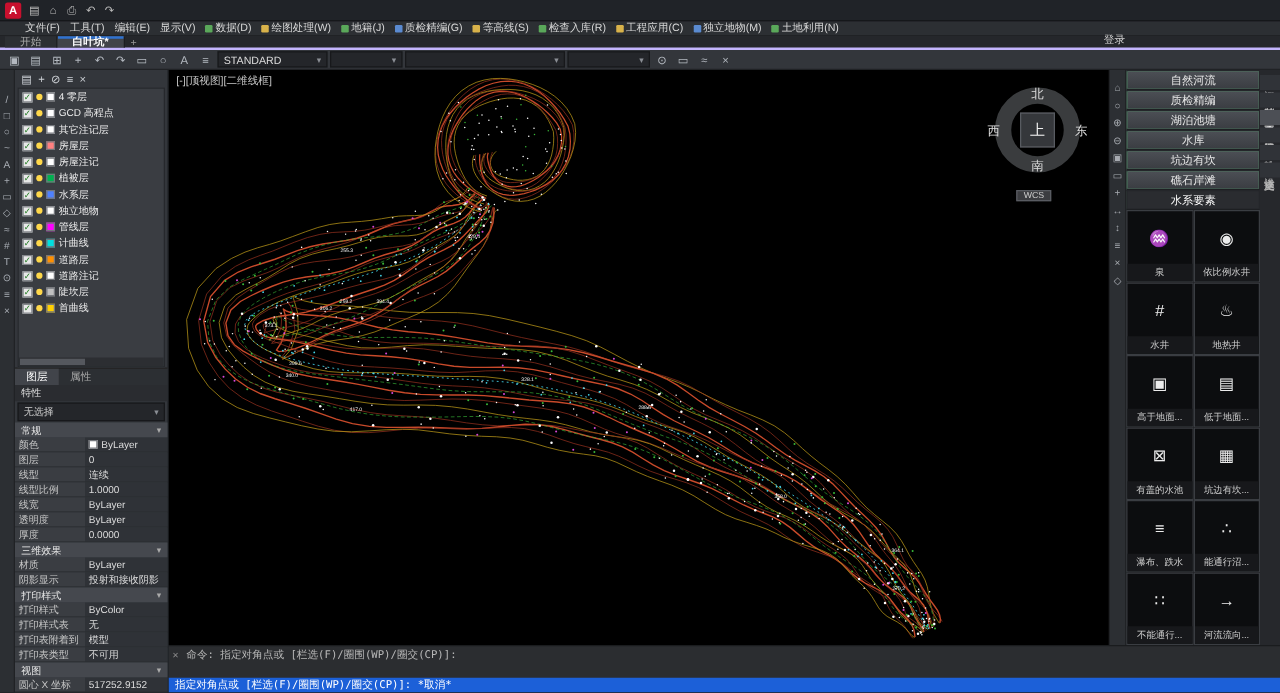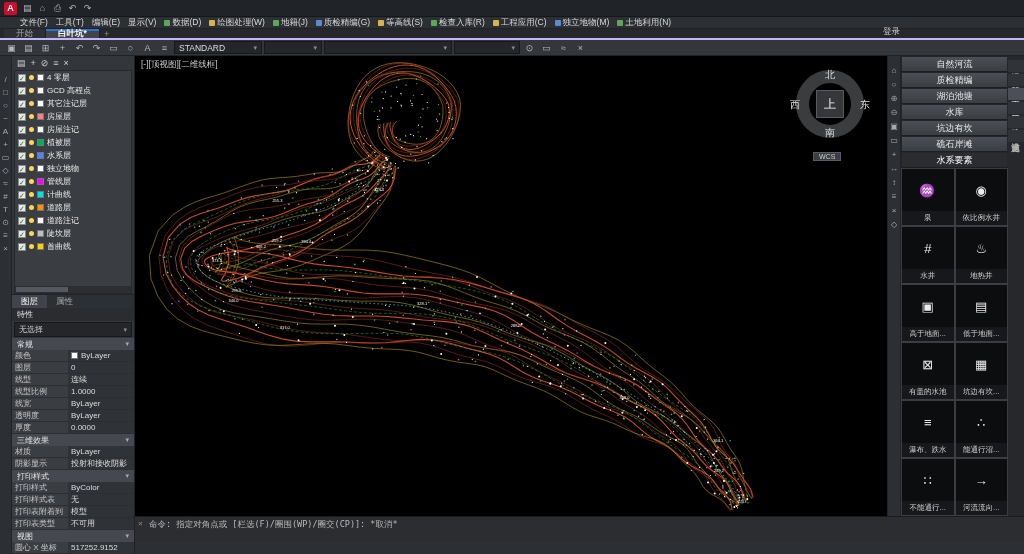--- a/index.html
+++ b/index.html
@@ -1306,18 +1306,21 @@
           <div class="stab active">水系要素</div>
           <div class="stab">居民地和垣栅</div>
           <div class="stab">独立地物</div>
           <div class="stab">交通设施</div>
         </div>
     </div>
 
     <div class="command">
       <span class="cmd-close">✕</span>
       <div>
-          <div class="cmd-line">命令: 指定对角点或 [栏选(F)/圈围(WP)/圈交(CP)]: *取消*</div>
-        </div>
-    </div>
-
+          <div class="cmd-line">命令: 指定对角点或 [栏选(F)/圈围(WP)/圈交(CP)]:</div>
+        </div>
+    </div>
+
+    <div class="bluebar">
+      <span>指定对角点或 [栏选(F)/圈围(WP)/圈交(CP)]: *取消*</span>
+    </div>
   </div>
 </div>
 
 </body></html>

